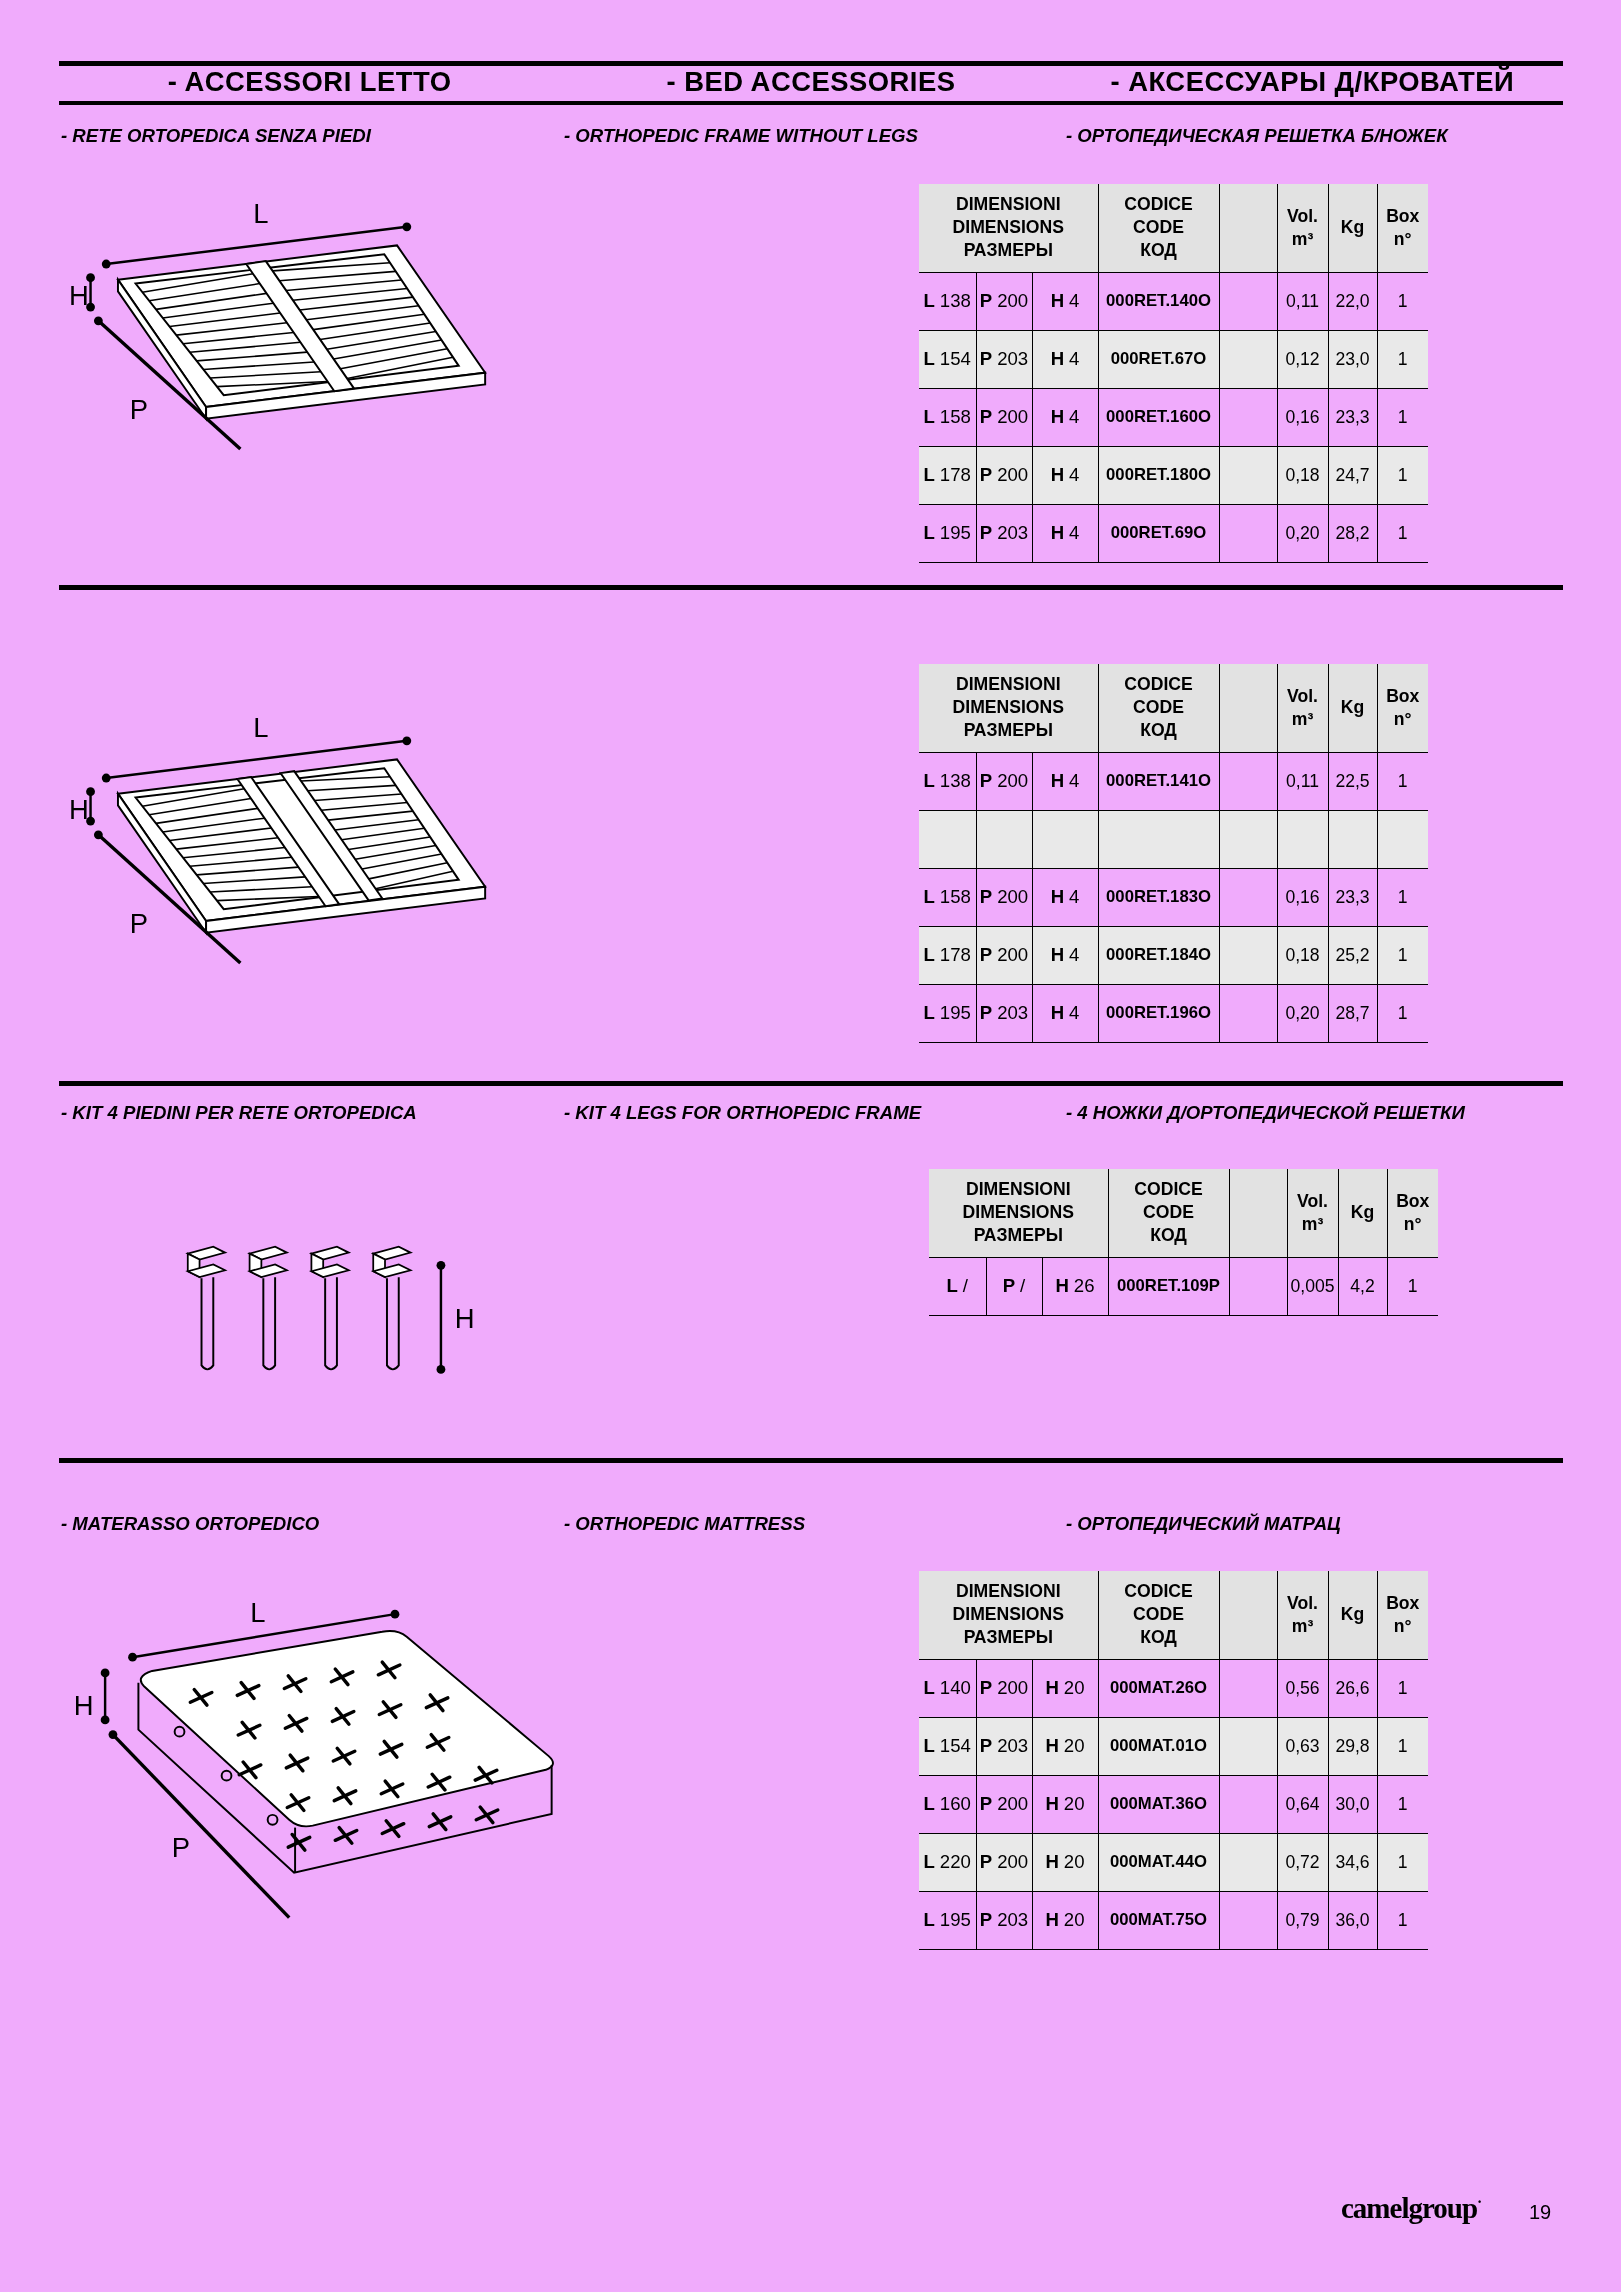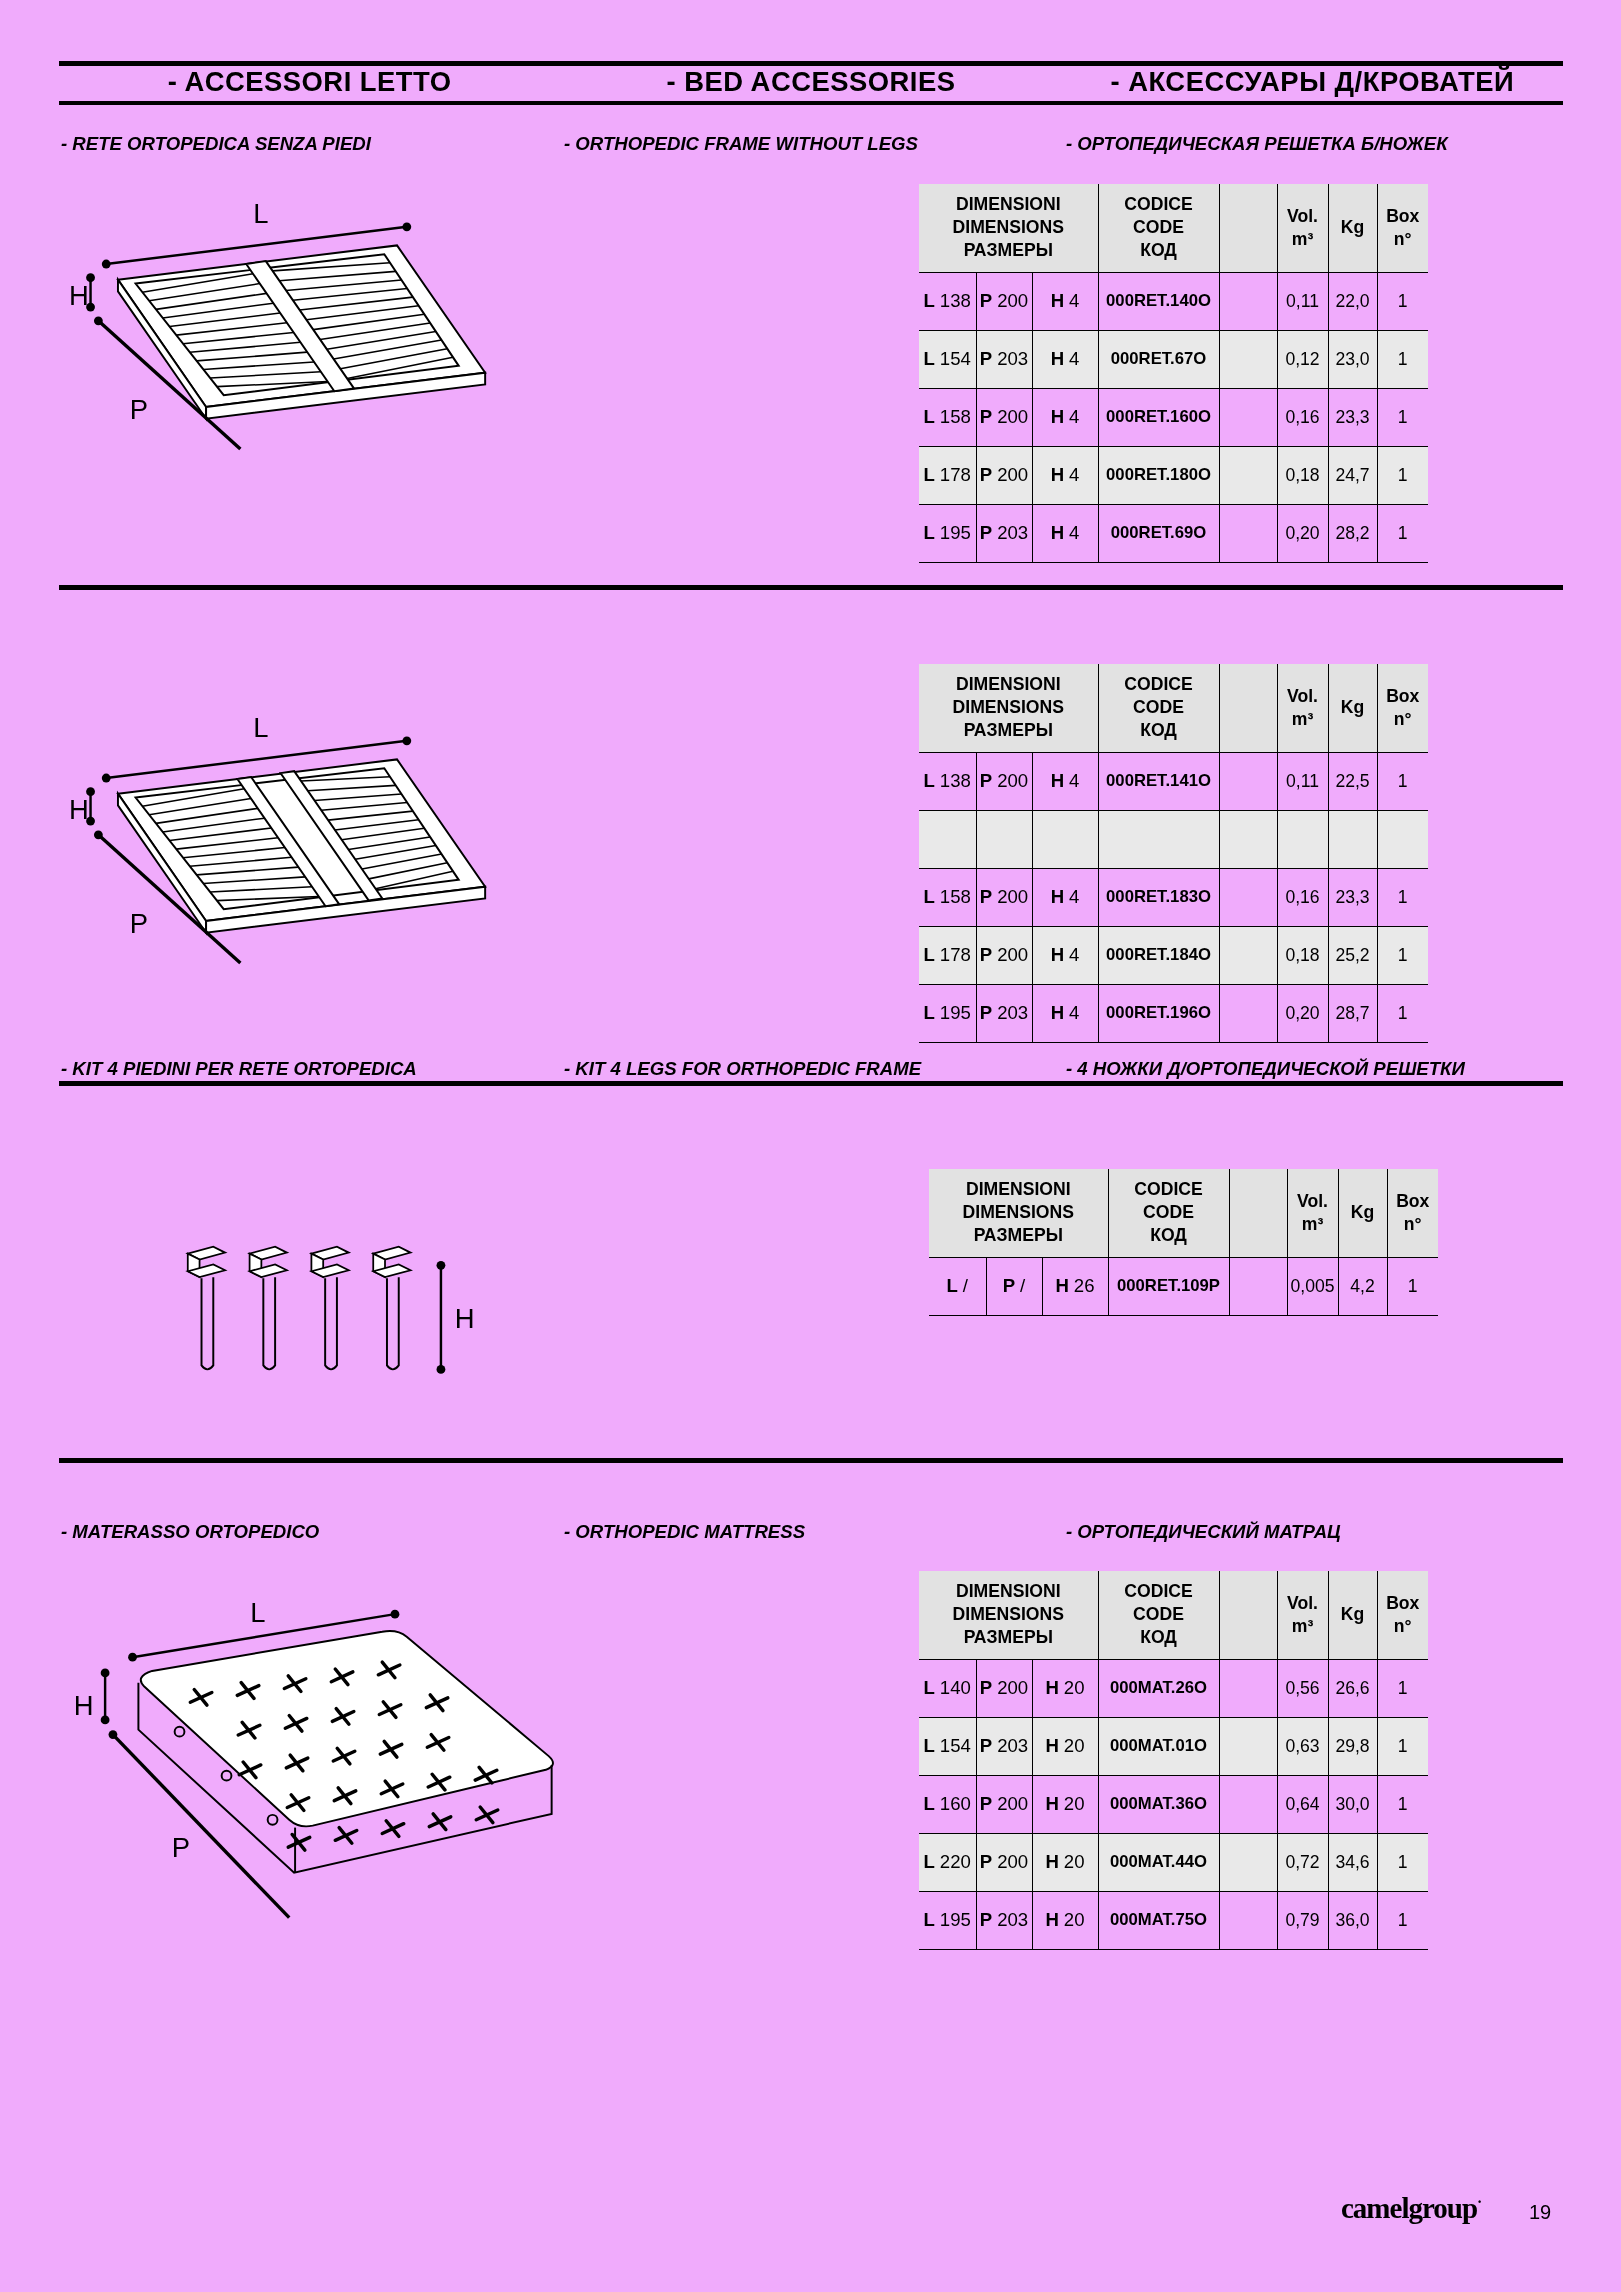--- a/index.html
+++ b/index.html
@@ -9,25 +9,25 @@
   .r-top{top:61px;height:4.9px;}
   .r-hdr{top:101px;height:3.9px;}
   .r-d2{top:585px;height:4.9px;}
   .r-d3{top:1081px;height:4.9px;}
   .r-d4{top:1458px;height:4.9px;}
 
   .band{position:absolute;left:59px;top:66px;width:1504px;display:flex;}
   .band > div{flex:1;text-align:center;font-weight:700;font-size:27.4px;letter-spacing:0.5px;}
 
   .subs{position:absolute;left:61px;width:1502px;height:23.5px;}
-  .subs span{position:absolute;top:0;font-style:italic;font-weight:700;font-size:18.6px;white-space:nowrap;margin-top:8px;}
+  .subs span{position:absolute;top:0;font-style:italic;font-weight:700;font-size:18.6px;white-space:nowrap;}
   .sub-it{left:0;}
   .sub-en{left:503px;}
   .sub-ru{left:1005px;}
-  .y-s1{top:125px;} .y-s3{top:1050px;} .y-s4{top:1513px;}
+  .y-s1{top:125px;} .y-s3{top:1102px;} .y-s4{top:1513px;}
 
   table.ptable{position:absolute;border-collapse:collapse;table-layout:fixed;width:508px;}
   .t1{left:919px;top:184px;} .t2{left:919px;top:664px;} .t3{left:929px;top:1169px;} .t4{left:919px;top:1571px;}
   .ptable th,.ptable td{border:1px solid #000;padding:0;text-align:center;vertical-align:middle;}
   .ptable tr > *:first-child{border-left:none;}
   .ptable tr > *:last-child{border-right:none;}
   .ptable thead th{border-top:none;background:#e2e2e2;font-weight:700;font-size:17.6px;
                    line-height:1.3;white-space:pre-line;}
   .ptable thead tr{height:88px;}
   .ptable tbody tr{height:58px;font-size:18.6px;}

